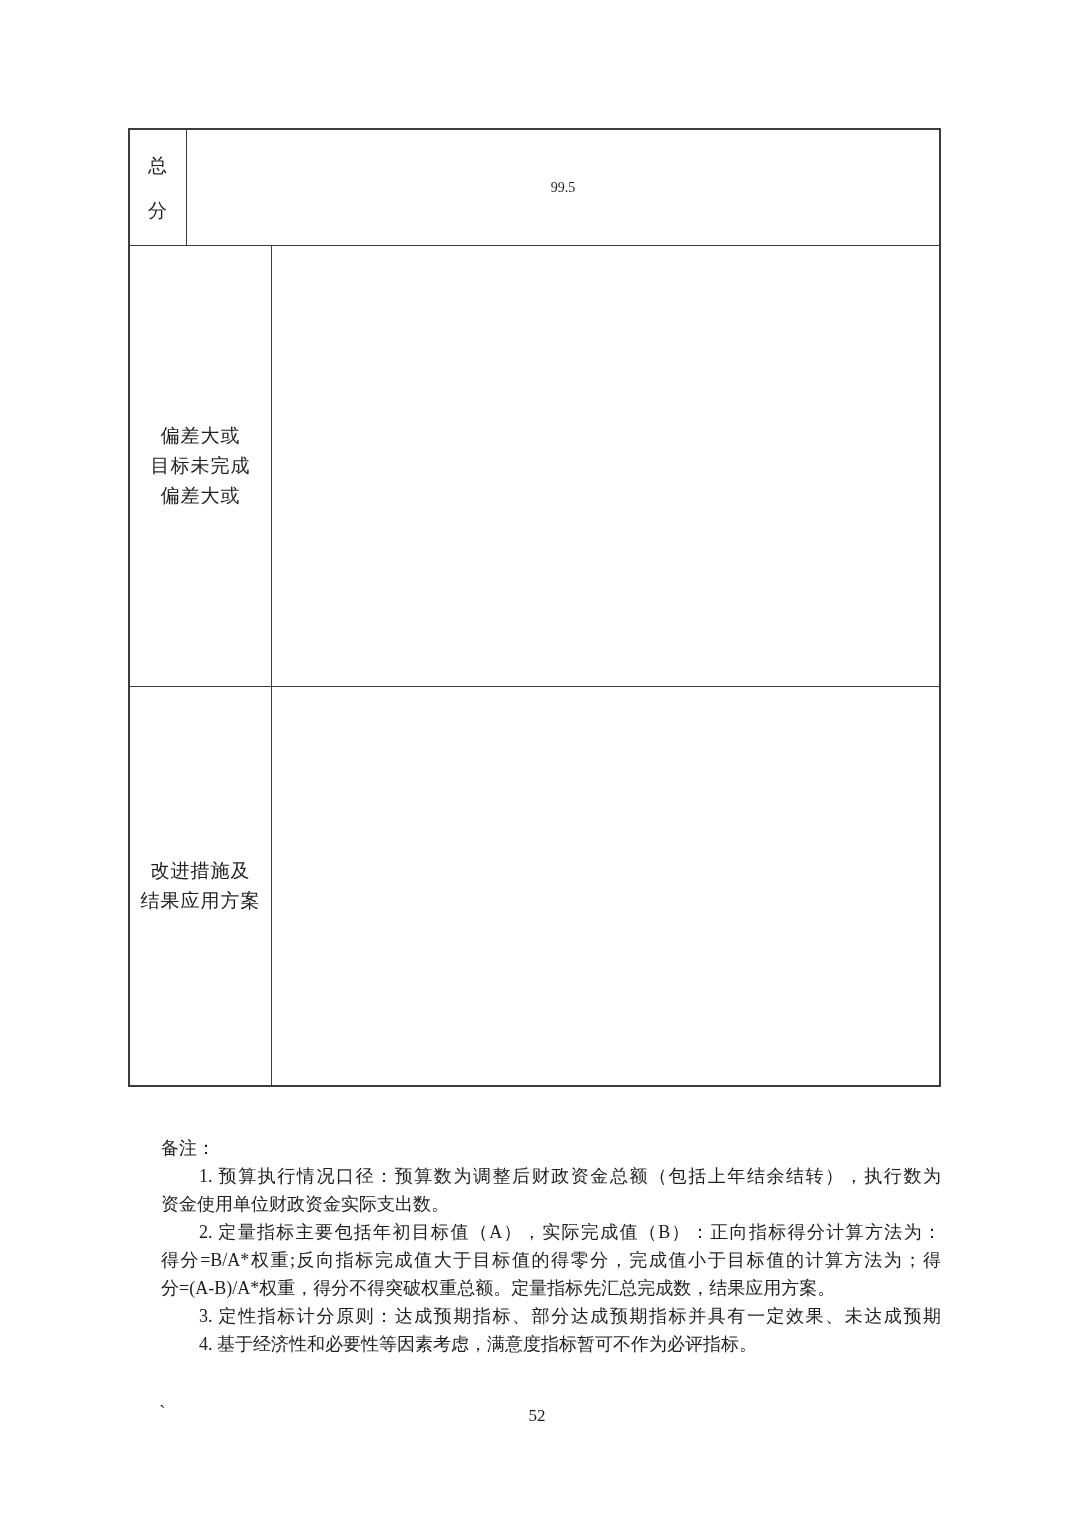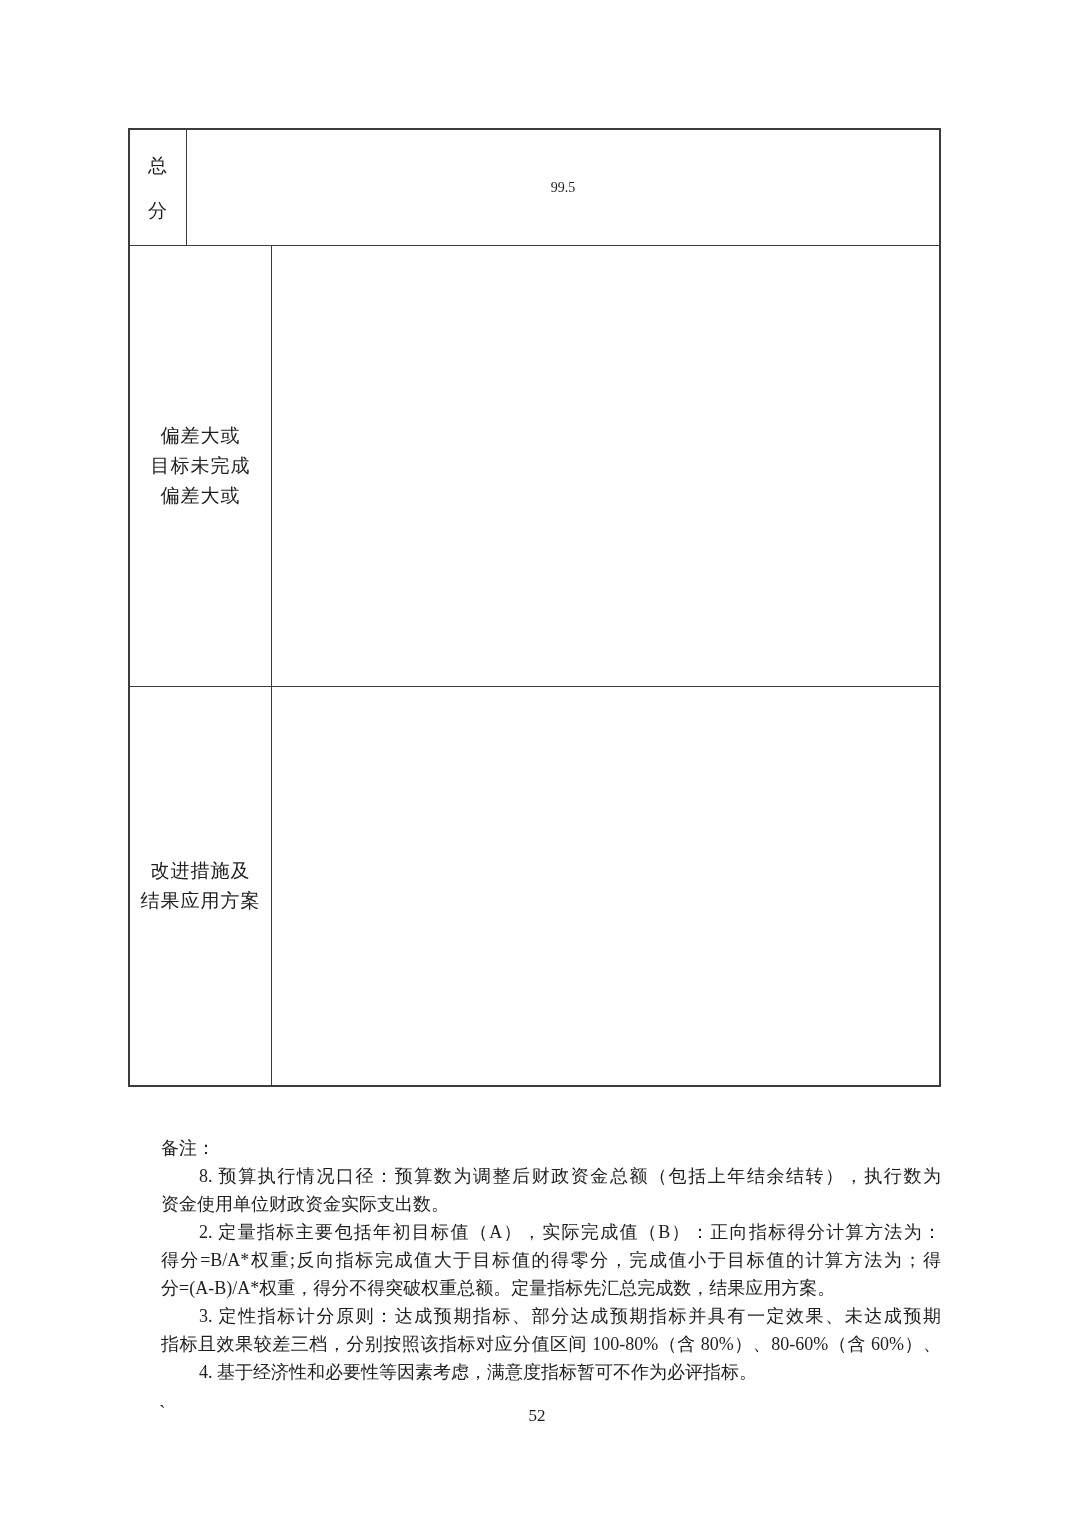--- a/index.html
+++ b/index.html
@@ -133,26 +133,25 @@
         <div>改进措施及</div>
         <div>结果应用方案</div>
       </div>
       <div class="t-cell"></div>
     </div>
 
   </div>
 
   <div class="notes">
     <div class="nline">备注：</div>
-    <div class="nline indent fill">8. 预算执行情况口径：预算数为调整后财政资金总额（包括上年结余结转），执行数为</div>
+    <div class="nline indent fill">1. 预算执行情况口径：预算数为调整后财政资金总额（包括上年结余结转），执行数为</div>
     <div class="nline">资金使用单位财政资金实际支出数。</div>
     <div class="nline indent fill">2. 定量指标主要包括年初目标值（A），实际完成值（B）：正向指标得分计算方法为：</div>
     <div class="nline fill">得分=B/A*权重;反向指标完成值大于目标值的得零分，完成值小于目标值的计算方法为；得</div>
     <div class="nline">分=(A-B)/A*权重，得分不得突破权重总额。定量指标先汇总完成数，结果应用方案。</div>
     <div class="nline indent fill">3. 定性指标计分原则：达成预期指标、部分达成预期指标并具有一定效果、未达成预期</div>
-    <div class="nline fill">指标且效果较差三档，分别按照该指标对应分值区间 100-80%（含 80%）、80-60%（含 60%）、</div>
     <div class="nline indent">4. 基于经济性和必要性等因素考虑，满意度指标暂可不作为必评指标。</div>
   </div>
 
   <div class="footer-mark">`</div>
   <div class="page-number">52</div>
 
 </div>
 
 </body></html>

